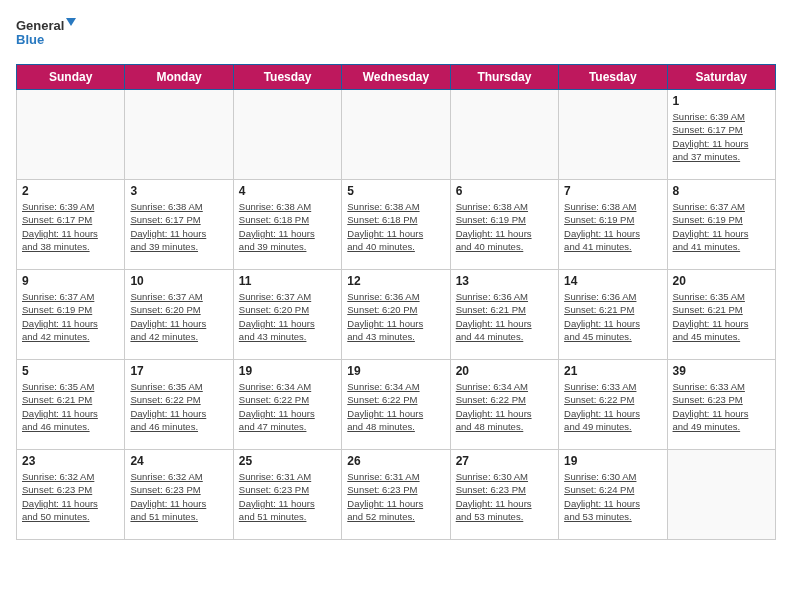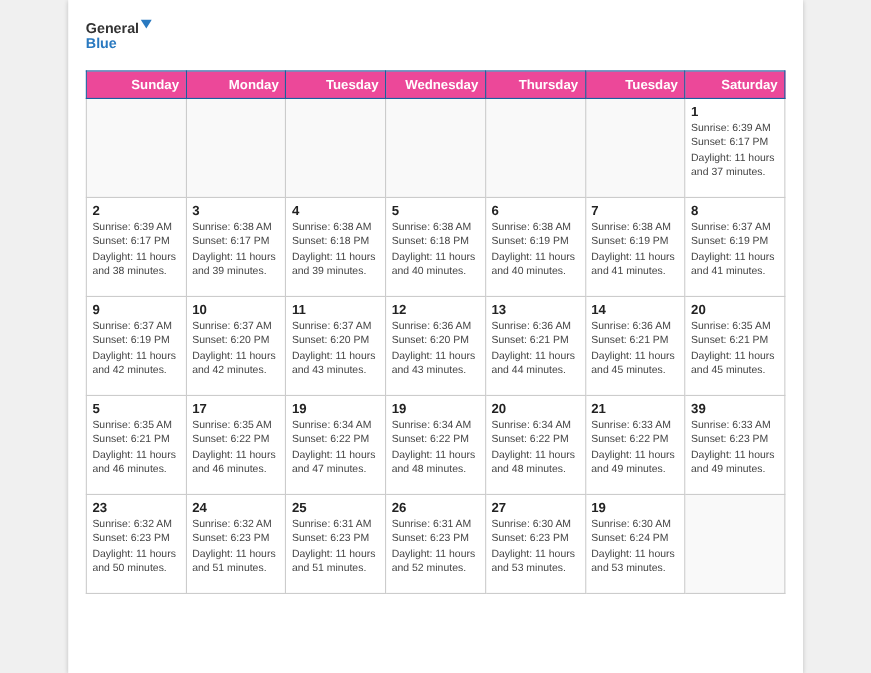--- a/index.html
+++ b/index.html
@@ -6,21 +6,21 @@
     body {
       font-family: Arial, sans-serif;
       background: #f0f0f0;
       display: flex;
       justify-content: center;
       align-items: center;
       min-height: 100vh;
     }
     .calendar-container {
       background: white;
-      width: 668px;
+      width: 792px;
       min-height: 612px;
       padding: 16px;
       box-shadow: 0 1px 4px rgba(0,0,0,0.2);
     }
     .header {
       display: flex;
       justify-content: space-between;
       align-items: flex-start;
       margin-bottom: 12px;
     }
@@ -40,23 +40,23 @@
     .location {
       font-size: 14px;
       color: #444;
     }
     table {
       width: 100%;
       border-collapse: collapse;
       table-layout: fixed;
     }
     th {
-      background-color: #ec4899;
+      background-color: #be185d;
       color: white;
-      text-align: right;
+      text-align: center;
       padding: 5px 6px;
       font-size: 12px;
       font-weight: bold;
       border: 1px solid #1a5fa0;
     }
     td {
       border: 1px solid #ccc;
       vertical-align: top;
       padding: 4px 5px;
       height: 90px;
@@ -70,20 +70,21 @@
     .day-number {
       font-size: 12px;
       font-weight: bold;
       color: #222;
       margin-bottom: 2px;
     }
     .day-info {
       font-size: 9.5px;
       color: #444;
       line-height: 1.4;
+      text-decoration: underline;
     }
   </style>
 </head>
 <body>
 
 <div class="calendar-container">
   <div class="header">
     <div class="logo">
         <svg width="60" height="36" viewBox="0 0 60 36">
           <text x="0" y="14" font-size="13" font-weight="bold" fill="#333" font-family="Arial">General</text>

